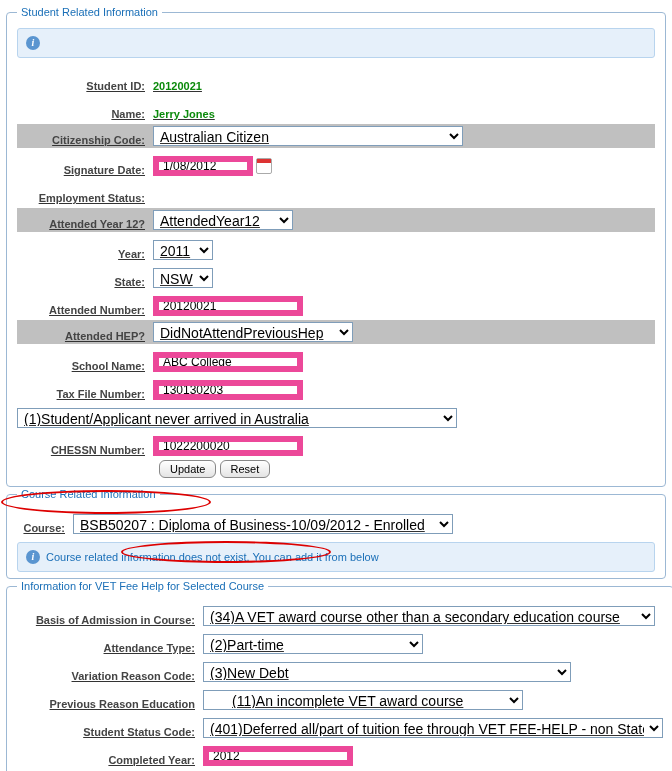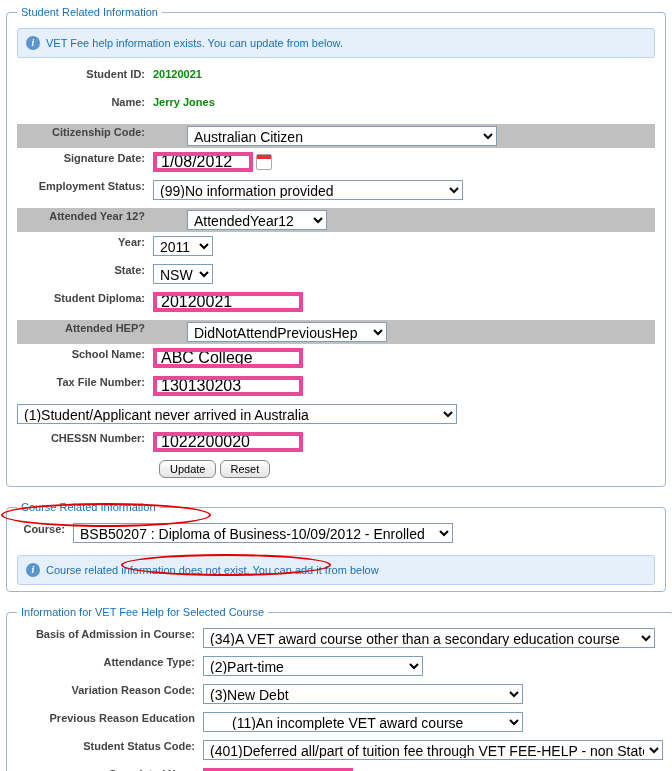--- a/index.html
+++ b/index.html
@@ -7,21 +7,21 @@
     font-family: Verdana, Arial, sans-serif;
     font-size: 11px;
     margin: 0;
     padding: 6px;
     background: #fff;
     color: #333;
   }
   fieldset {
     border: 1px solid #9cb8d4;
     border-radius: 4px;
-    margin: 0 0 14px 0;
+    margin: 0 0 1px 0;
     padding: 10px 10px 8px 10px;
     position: relative;
   }
   legend {
     color: #1a6fb7;
     font-weight: normal;
     font-size: 11px;
     padding: 0 4px;
   }
   .info-banner {
@@ -44,28 +44,28 @@
     font-weight: bold;
     font-family: Georgia, serif;
     font-style: italic;
     text-align: center;
     line-height: 14px;
     font-size: 10px;
     flex-shrink: 0;
   }
   .form-row {
     display: flex;
-    align-items: flex-start;
+    align-items: flex-end;
     margin-bottom: 4px;
     min-height: 24px;
+    text-decoration: underline;
   }
   .form-row.shaded {
     background: #c0c0c0;
     padding: 2px 0;
-    gap: 34px;
   }
   .row-label {
     width: 136px;
     text-align: right;
     font-weight: bold;
     color: #444;
     padding-right: 8px;
     flex-shrink: 0;
   }
   .row-value {
@@ -78,22 +78,22 @@
   select {
     font-family: inherit;
     font-size: 14px;
     border: 1px solid #7f9db9;
     background: #fff;
     height: 20px;
     padding: 1px 2px;
   }
   input[type="text"] {
     font-family: inherit;
-    font-size: 16px;
-    border: 4px solid #ec4899;
+    font-size: 12px;
+    border: 6px solid #ec4899;
     height: 20px;
     padding: 1px 4px;
     width: 150px;
   }
   input[type="text"].datew { width: 100px; }
   .cal-icon {
     width: 16px;
     height: 16px;
     display: inline-block;
     position: relative;
@@ -143,21 +143,20 @@
   .sel-huge{ width:452px;}
 </style>
 </head>
 <body>
 
 <fieldset>
   <legend>Student Related Information</legend>
 
   <div class="info-banner">
     <span class="info-icon">i</span>
-    <span>VET Fee help information exists. You can update from below.</span>
   </div>
 
   <div class="form-row">
     <div class="row-label">Student ID:</div>
     <div class="row-value green-text">20120021</div>
   </div>
 
   <div class="form-row">
     <div class="row-label">Name:</div>
     <div class="row-value green-text">Jerry Jones</div>
@@ -175,25 +174,20 @@
   <div class="form-row">
     <div class="row-label">Signature Date:</div>
     <div class="row-value">
       <input type="text" class="datew" value="1/08/2012" style="">
       <span class="cal-icon"></span>
     </div>
   </div>
 
   <div class="form-row">
     <div class="row-label">Employment Status:</div>
-    <div class="row-value">
-      <select class="sel-large">
-        <option>(99)No information provided</option>
-      </select>
-    </div>
   </div>
 
   <div class="form-row shaded">
     <div class="row-label">Attended Year 12?</div>
     <div class="row-value">
       <select class="sel-small">
         <option>AttendedYear12</option>
       </select>
     </div>
   </div>
@@ -210,21 +204,21 @@
   <div class="form-row">
     <div class="row-label">State:</div>
     <div class="row-value">
       <select class="sel-xsmall">
         <option>NSW</option>
       </select>
     </div>
   </div>
 
   <div class="form-row">
-    <div class="row-label">Student Diploma:</div>
+    <div class="row-label">Attended Number:</div>
     <div class="row-value">
       <input type="text" value="20120021" style="">
     </div>
   </div>
 
   <div class="form-row shaded">
     <div class="row-label">Attended HEP?</div>
     <div class="row-value">
       <select class="sel-med">
         <option>DidNotAttendPreviousHep</option>
@@ -306,21 +300,21 @@
     <div class="row-value">
       <select style="width:220px;">
         <option>(2)Part-time</option>
       </select>
     </div>
   </div>
 
   <div class="form-row">
     <div class="row-label">Variation Reason Code:</div>
     <div class="row-value">
-      <select style="width:320px;">
+      <select style="width:368px;">
         <option>(3)New Debt</option>
       </select>
     </div>
   </div>
 
   <div class="form-row">
     <div class="row-label">Previous Reason Education</div>
     <div class="row-value">
       <select style="width:320px;padding-left:24px;">
         <option>(11)An incomplete VET award course</option>

